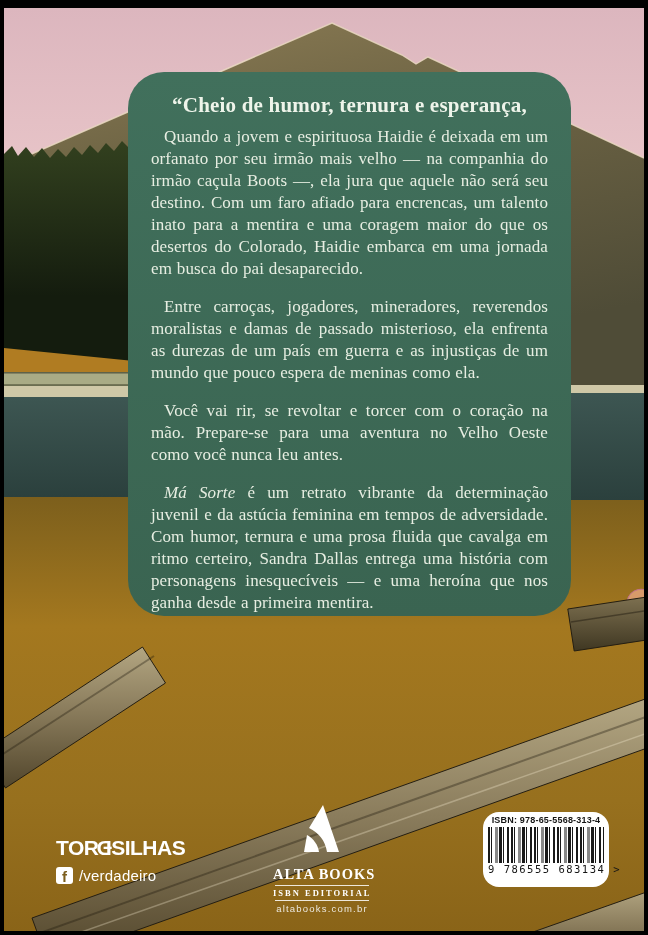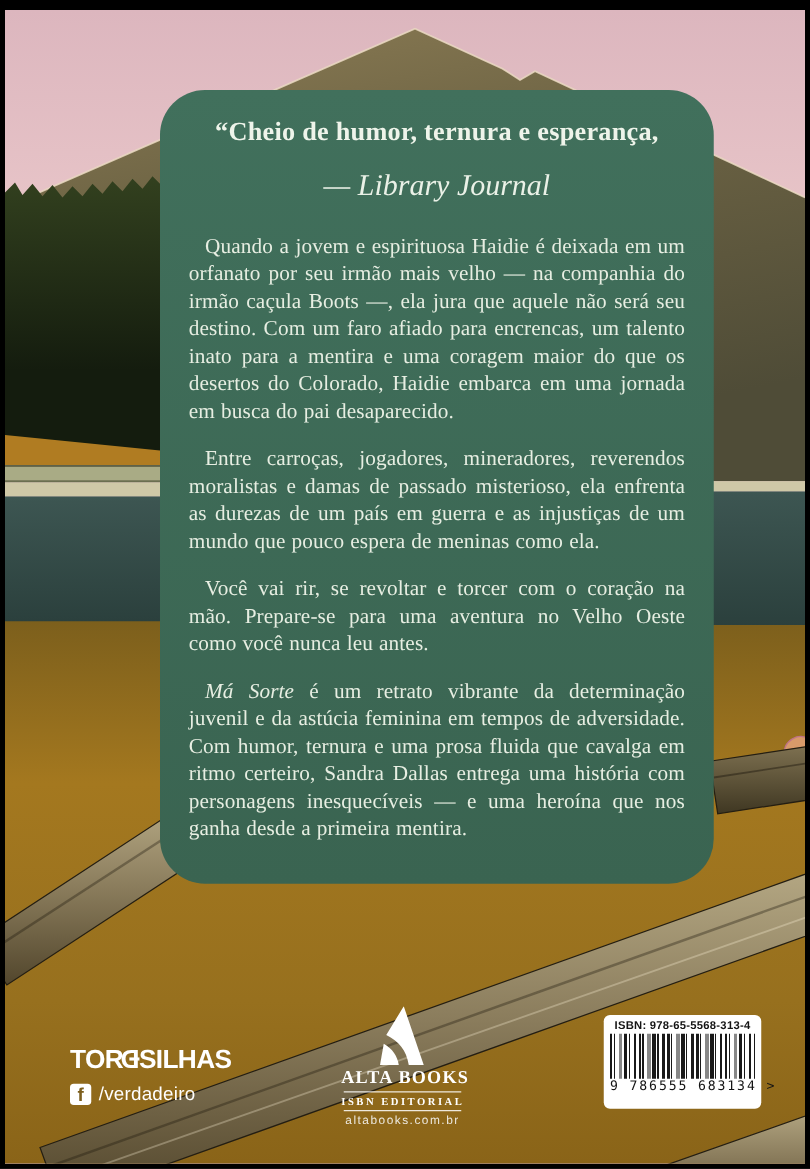--- a/index.html
+++ b/index.html
@@ -2,21 +2,21 @@
 <html><head>
 <meta charset="utf-8">
 <style>
   html,body{margin:0;padding:0;background:#222;}
   .cover{position:relative;width:648px;height:935px;background:#000;overflow:hidden;
          font-family:"Liberation Serif",serif;}
   .art{position:absolute;left:4px;top:8px;width:640px;height:923px;overflow:hidden;background:#e8c5c8;}
   .landscape{position:absolute;left:0;top:0;width:640px;height:923px;display:block;}
 
   
-  .panel{position:absolute;left:124px;top:64px;width:443px;height:635px;
+  .panel{position:absolute;left:124px;top:64px;width:443px;height:544px;
          border-radius:36px;background:linear-gradient(180deg,#41705c,#3a6451);
          box-sizing:border-box;padding:12px 23px 0 23px;}
   .quote{text-align:center;color:#eef4ea;font-weight:700;font-size:21px;line-height:42px;letter-spacing:.2px;}
   .quote-attr{text-align:center;color:#eaf1e7;font-style:italic;font-size:24px;line-height:46px;margin-bottom:14px;}
   .panel p{margin:0 0 16px 0;color:#e7eee2;font-size:17px;line-height:22px;
            text-align:justify;text-indent:13px;letter-spacing:.1px;word-spacing:.5px;}
   .panel p em{font-style:italic;}
 
   
   .brand-tordesilhas{position:absolute;left:52px;top:828px;color:#fff;font-family:"Liberation Sans",sans-serif;}
@@ -26,27 +26,27 @@
   .social-row .handle{font-size:15px;margin-left:6px;letter-spacing:.2px;color:#fff;}
   .fb-icon{width:17px;height:17px;background:#fff;border-radius:3px;display:flex;align-items:flex-end;justify-content:center;overflow:hidden;}
   .fb-icon span{font-family:"Liberation Sans",sans-serif;font-weight:700;font-size:15px;line-height:15px;color:#7c5e1d;}
   .ig-icon{position:relative;width:14px;height:14px;border:1.6px solid #fff;border-radius:5px;}
   .ig-icon i{position:absolute;left:50%;top:50%;width:7px;height:7px;margin:-5.1px 0 0 -5.1px;border:1.6px solid #fff;border-radius:50%;}
   .ig-icon b{position:absolute;right:1px;top:1px;width:2.4px;height:2.4px;background:#fff;border-radius:50%;}
 
   
   .brand-alta{position:absolute;left:269px;top:797px;width:98px;text-align:center;color:#fff;}
   .alta-icon{display:block;margin:0 auto;}
-  .alta-name{font-family:"Liberation Serif",serif;font-weight:700;font-size:14.5px;letter-spacing:1px;margin-top:1px;white-space:nowrap;}
+  .alta-name{font-family:"Liberation Serif",serif;font-weight:700;font-size:14.5px;letter-spacing:1px;margin-top:13px;white-space:nowrap;}
   .alta-rule{height:1px;background:rgba(255,255,255,.85);margin:2px 2px;}
   .alta-group{font-family:"Liberation Serif",serif;font-weight:700;font-size:8.5px;letter-spacing:2px;white-space:nowrap;}
   .alta-site{font-family:"Liberation Sans",sans-serif;font-size:9.5px;letter-spacing:1.2px;color:#ece8df;margin-top:2px;white-space:nowrap;}
 
   
-  .barcode{position:absolute;left:479px;top:804px;width:126px;height:75px;background:#fff;border-radius:5px;
+  .barcode{position:absolute;left:479px;top:804px;width:126px;height:75px;background:#fff;border-radius:16px;
            box-sizing:border-box;padding:3px 5px 2px 5px;text-align:center;}
   .isbn-line{font-family:"Liberation Sans",sans-serif;font-weight:700;font-size:9px;letter-spacing:.2px;color:#141414;white-space:nowrap;}
   .bars{height:45px;margin-top:2px;
         background:repeating-linear-gradient(90deg,
           #191919 0 2px,#fff 2px 3px,#191919 3px 4px,#fff 4px 7px,
           #888 7px 10px,#fff 10px 11px,#191919 11px 14px,#fff 14px 15px,
           #191919 15px 16px,#fff 16px 19px,#191919 19px 21px,#fff 21px 23px);}
   .digits{position:relative;margin-top:-9px;background:#fff;font-family:"DejaVu Sans Mono",monospace;
           font-size:10.5px;letter-spacing:1.5px;color:#141414;white-space:nowrap;}
 </style>
@@ -126,21 +126,20 @@
 
       <ellipse cx="634" cy="590" rx="11" ry="8" transform="rotate(-30 634 590)" fill="#d89a6a" stroke="#c07389" stroke-width="1"></ellipse>
       <polygon points="563.8,601 642.8,589 649.2,631 570.2,643" fill="url(#woodDark)" stroke="#241e12" stroke-width="1"></polygon>
       <path d="M567,614 L646,602" stroke="rgba(20,16,8,.4)" stroke-width="1.5" fill="none"></path>
     </svg>
 
     <div class="panel">
       <div class="quote">
         <div>“Cheio de humor, ternura e esperança,</div>
       </div>
-      <div class="quote-attr">— Library Journal</div>
       <p>Quando a jovem e espirituosa Haidie é deixada em um orfanato por seu irmão mais velho — na companhia do irmão caçula Boots —, ela jura que aquele não será seu destino. Com um faro afiado para encrencas, um talento inato para a mentira e uma coragem maior do que os desertos do Colorado, Haidie embarca em uma jornada em busca do pai desaparecido.</p>
       <p>Entre carroças, jogadores, mineradores, reverendos moralistas e damas de passado misterioso, ela enfrenta as durezas de um país em guerra e as injustiças de um mundo que pouco espera de meninas como ela.</p>
       <p>Você vai rir, se revoltar e torcer com o coração na mão. Prepare-se para uma aventura no Velho Oeste como você nunca leu antes.</p>
       <p><em>Má Sorte</em><span> é um retrato vibrante da determinação juvenil e da astúcia feminina em tempos de adversidade. Com humor, ternura e uma prosa fluida que cavalga em ritmo certeiro, Sandra Dallas entrega uma história com personagens inesquecíveis — e uma heroína que nos ganha desde a primeira mentira.</span></p>
     </div>
 
     <div class="brand-tordesilhas">
       <div class="t-logo"><span>TOR</span><span class="flip">Ð</span><span>SILHAS</span></div>
       <div class="social-row">
         <span class="fb-icon">

